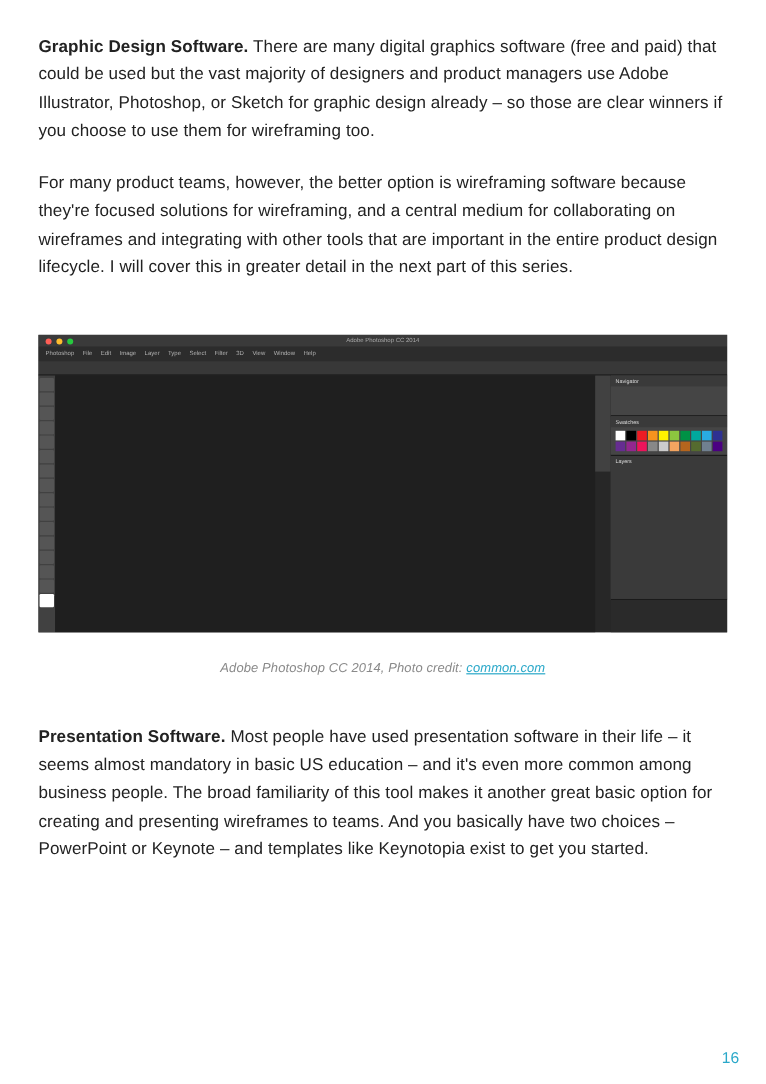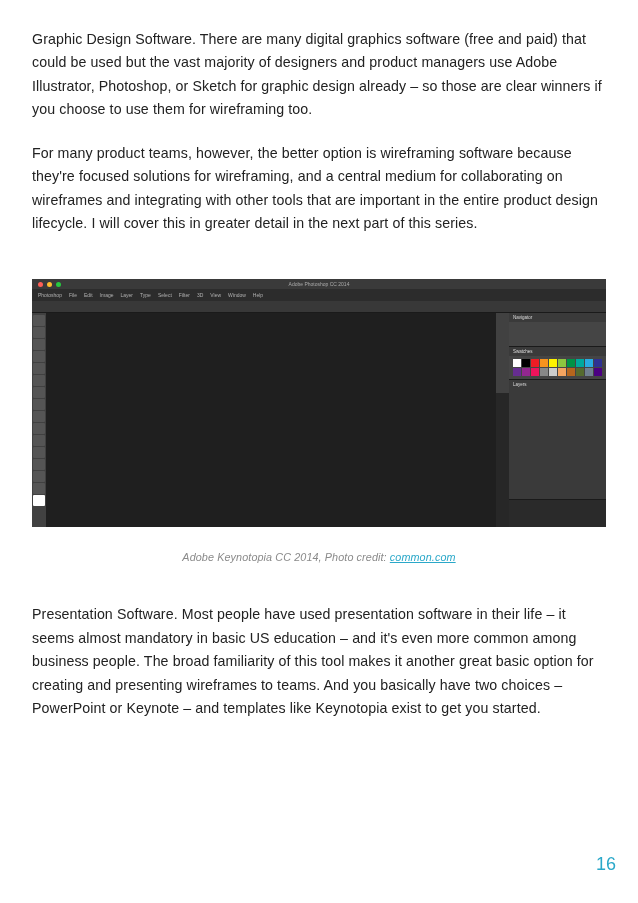--- a/index.html
+++ b/index.html
@@ -12,21 +12,21 @@
       position: relative;
       color: #1a1a1a;
     }
     .para {
       font-size: 14.2px;
       line-height: 1.65;
       margin-bottom: 20px;
       color: #222;
       letter-spacing: 0.1px;
     }
-    .para strong { font-weight: 400; }
+    .para strong { font-weight: 700; }
     .screenshot {
       width: 100%;
       height: 248px;
       background: #272727;
       position: relative;
       margin-top: 44px;
       overflow: hidden;
     }
     
     .mac-bar {
@@ -135,23 +135,23 @@
       margin-bottom: 40px;
       letter-spacing: 0.1px;
     }
     .caption a {
       color: #2aa8c9;
       text-decoration: underline;
       font-style: italic;
     }
     .pagenum {
       position: absolute;
-      bottom: 28px;
+      bottom: 14px;
       right: 22px;
-      font-size: 18px;
+      font-size: 13px;
       color: #2aa8c9;
     }
   </style>
 </head>
 <body>
 
 <p class="para">
   <strong>Graphic Design Software.</strong><span> There are many digital graphics software (free and paid) that could be used but the vast majority of designers and product managers use Adobe Illustrator, Photoshop, or Sketch for graphic design already – so those are clear winners if you choose to use them for wireframing too.</span>
 </p>
 
@@ -232,20 +232,20 @@
       </div>
     </div>
     <div class="panel" style="flex:1">
       <div class="panel-hdr">Layers</div>
       <div class="panel-body" style="height:110px;background:#3a3a3a"></div>
     </div>
   </div>
 </div>
 
 <div class="caption">
-  <span>Adobe Keynotopia CC 2014, Photo credit: </span><a href="#">common.com</a>
+  <span>Adobe Photoshop CC 2014, Photo credit: </span><a href="#">common.com</a>
 </div>
 
 <p class="para">
   <strong>Presentation Software.</strong><span> Most people have used presentation software in their life – it seems almost mandatory in basic US education – and it's even more common among business people. The broad familiarity of this tool makes it another great basic option for creating and presenting wireframes to teams. And you basically have two choices – PowerPoint or Keynote – and templates like Keynotopia exist to get you started.</span>
 </p>
 
 <div class="pagenum">16</div>
 
 </body></html>

